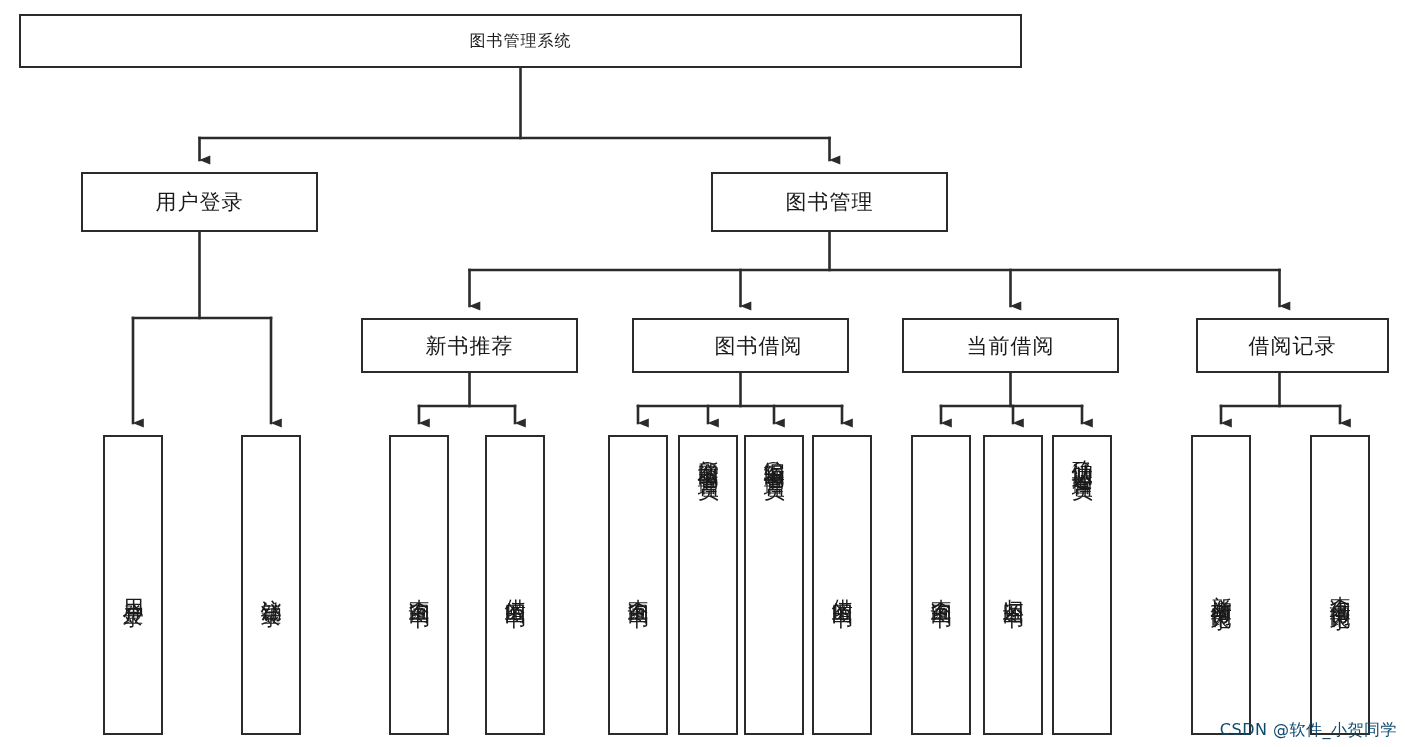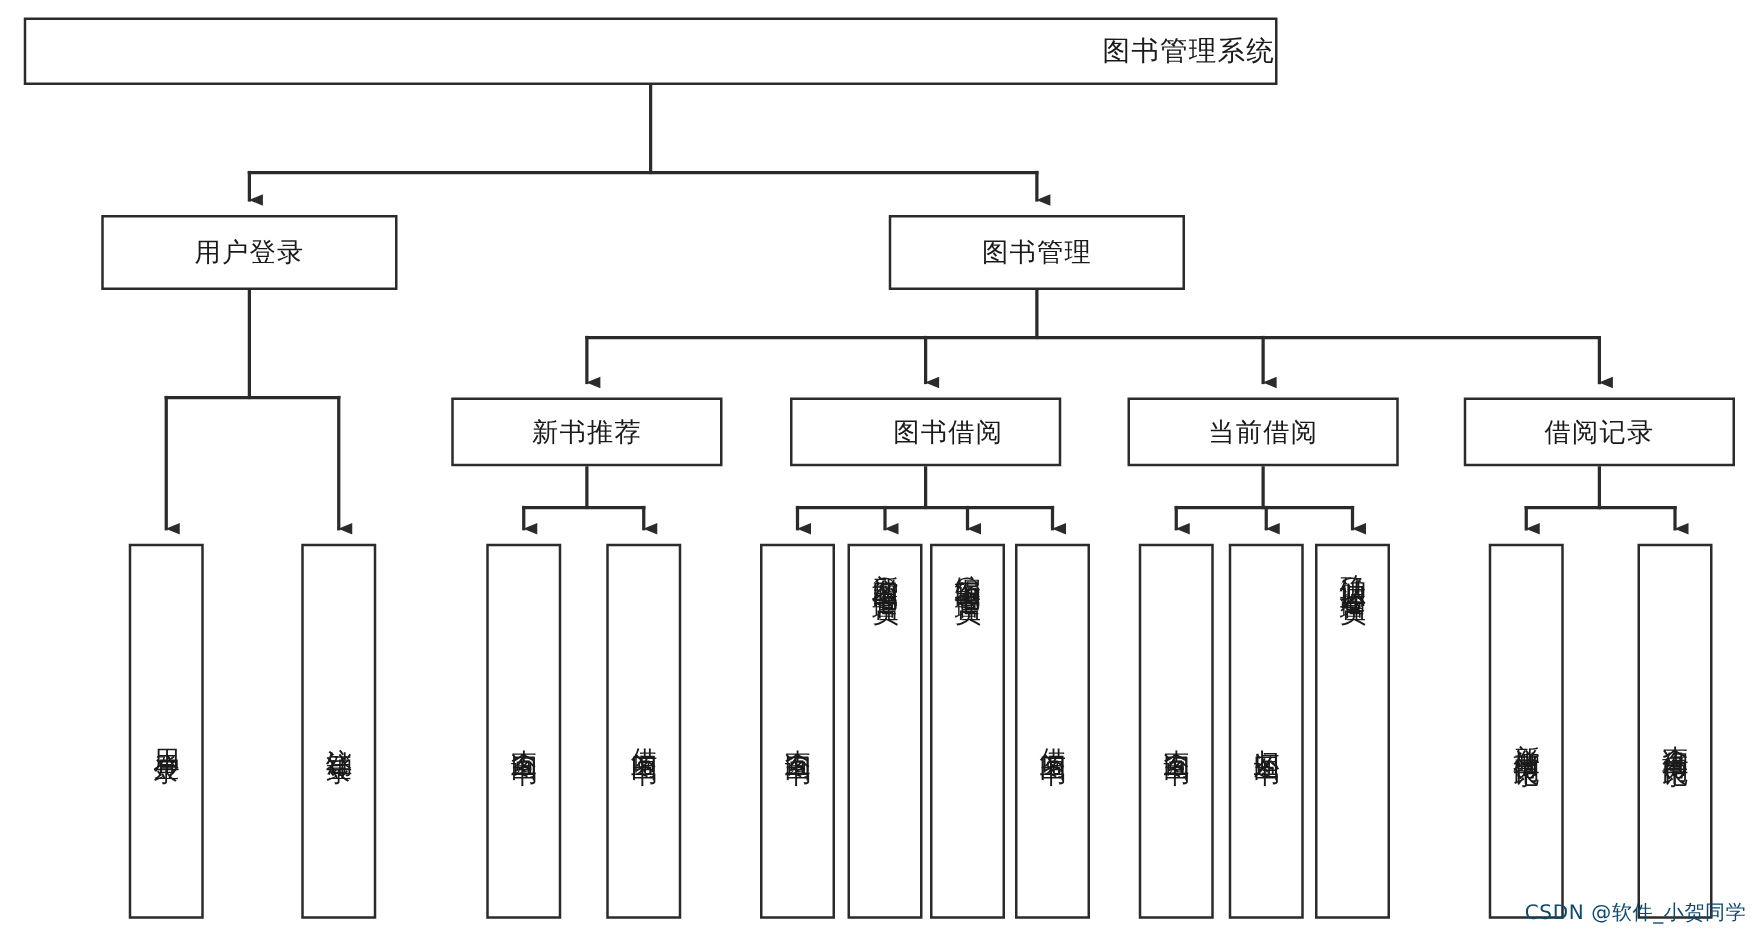--- a/index.html
+++ b/index.html
@@ -24,22 +24,21 @@
     align-items: center;
     justify-content: center;
     color: #1a1a1a;
   }
   .node-h {
     font-size: 21px;
     letter-spacing: 1px;
     white-space: nowrap;
   }
   .node-root {
-    font-size: 22px;
-    justify-content: flex-end;
+    font-size: 16px;
   }
   .node-v {
     align-items: flex-start;
     justify-content: center;
     padding-top: 6px;
   }
   .vlabel {
     writing-mode: vertical-rl;
     text-orientation: upright;
     font-size: 21px;
@@ -138,21 +137,21 @@
 
   <div class="node node-h" style="left:361px; top:318px; width:217px; height:55px;text-align:center;">
     <span>新书推荐</span>
   </div>
   <div class="node node-h" style="left:632px; top:318px; width:217px; height:55px;padding-left:36px;">
     <span>图书借阅</span>
   </div>
   <div class="node node-h" style="left:902px; top:318px; width:217px; height:55px;align-items:center;">
     <span>当前借阅</span>
   </div>
-  <div class="node node-h" style="left:1171px; top:318px; width:217px; height:55px;">
+  <div class="node node-h" style="left:1196px; top:318px; width:193px; height:55px;">
     <span>借阅记录</span>
   </div>
 
   <div class="node node-v" style="left:103px; top:435px; width:60px; height:300px;">
     <span class="vlabel center">用户登录</span>
   </div>
   <div class="node node-v" style="left:241px; top:435px; width:60px; height:300px;">
     <span class="vlabel center">注销登录</span>
   </div>
   <div class="node node-v" style="left:389px; top:435px; width:60px; height:300px;">

